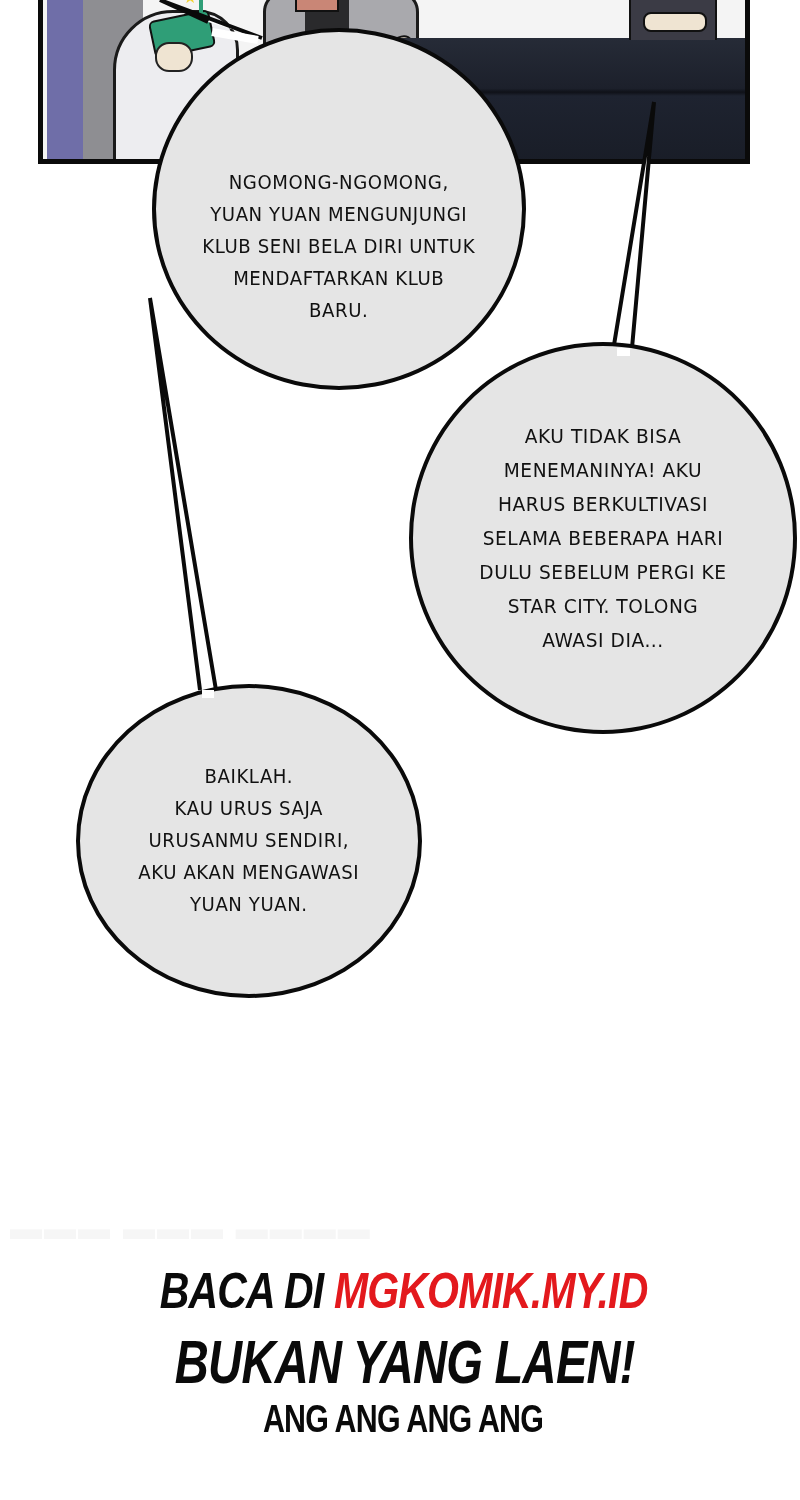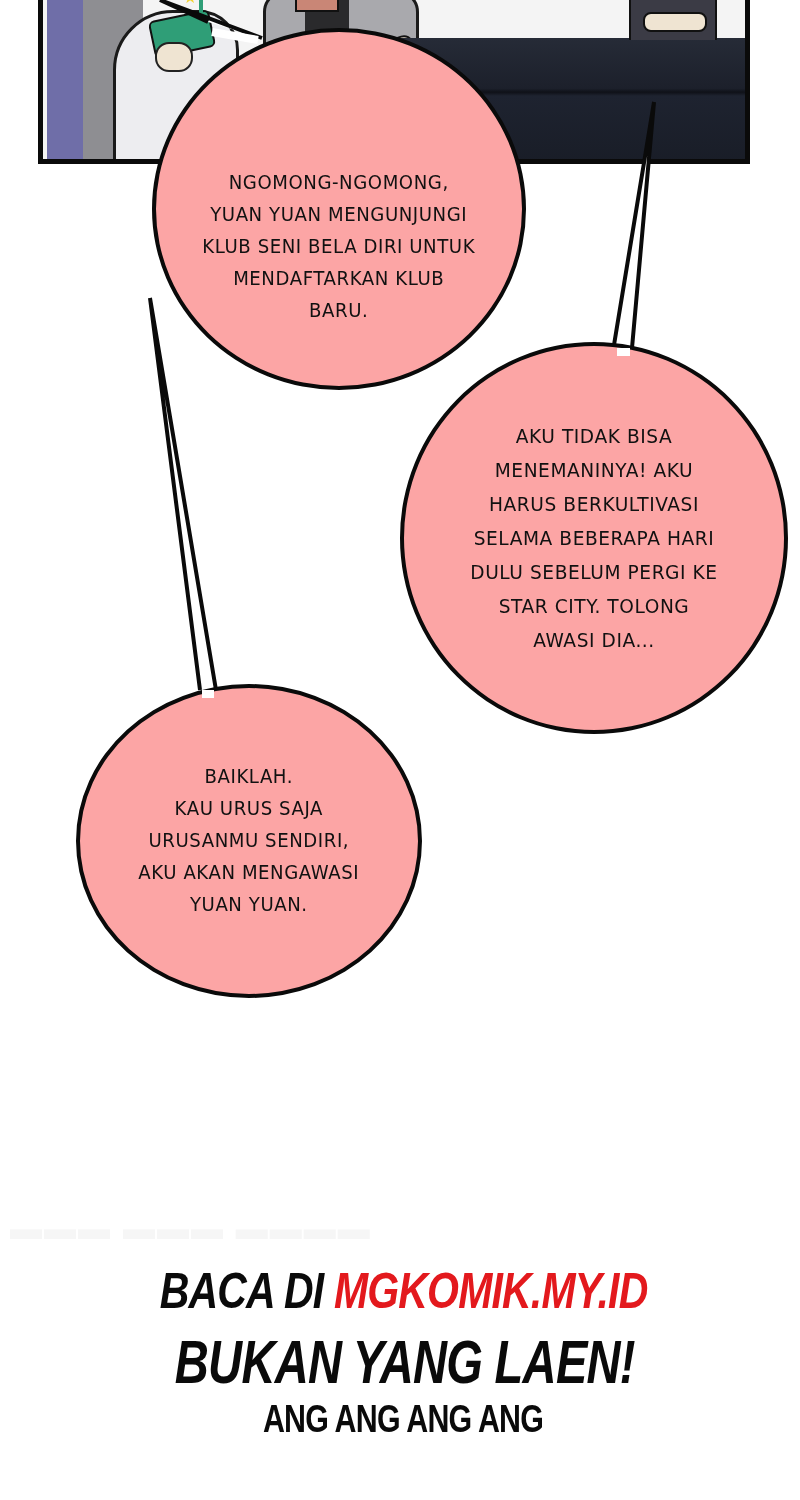--- a/index.html
+++ b/index.html
@@ -1,19 +1,19 @@
 <!DOCTYPE html>
 <html><head>
 <meta charset="utf-8">
 <style>
   html, body { margin: 0; padding: 0; background: #ffffff; }
   body { width: 800px; height: 1500px; position: relative; overflow: hidden; font-family: "DejaVu Sans", sans-serif; }
   .panel { position: absolute; left: 38px; top: -10px; width: 712px; height: 174px; border: 5px solid #0a0a0a; border-top: none; background: #f4f4f4; overflow: hidden; box-sizing: border-box; }
   .art { position: absolute; }
-  .bubble { position: absolute; background: #fca5a5; border: 4px solid #0a0a0a; border-radius: 50%; box-sizing: border-box; display: flex; align-items: center; justify-content: center; text-align: center; }
+  .bubble { position: absolute; background: #e5e5e5; border: 4px solid #0a0a0a; border-radius: 50%; box-sizing: border-box; display: flex; align-items: center; justify-content: center; text-align: center; }
   .bubble-text { font-family: "DejaVu Sans", sans-serif; font-weight: 500; font-size: 19.5px; line-height: 32px; color: #111; letter-spacing: 0.6px; white-space: pre-line; transform: scaleX(0.93); }
   svg.tails { position: absolute; left: 0; top: 0; width: 800px; height: 1500px; pointer-events: none; }
   .watermark-faint { position: absolute; left: 10px; top: 1210px; font-family: "Liberation Sans", sans-serif; font-size: 32px; font-weight: bold; color: #f6f6f6; letter-spacing: 2px; }
   .promo { position: absolute; left: 0; width: 800px; text-align: center; font-family: "Liberation Sans", sans-serif; font-weight: bold; font-style: italic; color: #0a0a0a; }
   .promo-line1 { top: 1262px; font-size: 50px; letter-spacing: -1px; transform: scaleX(0.82); transform-origin: 420px 0; }
   .promo-line2 { top: 1326px; font-size: 62px; letter-spacing: -1px; transform: scaleX(0.76); transform-origin: 420px 0; }
   .promo-line3 { top: 1398px; font-size: 38px; font-style: normal; letter-spacing: -1px; transform: scaleX(0.8); transform-origin: 415px 0; }
   .red { color: #e3191d; }
 </style>
 </head>
@@ -51,21 +51,21 @@
 </svg>
 
 <div class="bubble" style="left:152px; top:28px; width:374px; height:362px;">
   <div class="bubble-text" style="margin-top:76px;">NGOMONG-NGOMONG,
 YUAN YUAN MENGUNJUNGI
 KLUB SENI BELA DIRI UNTUK
 MENDAFTARKAN KLUB
 BARU.</div>
 </div>
 
-<div class="bubble" style="left:400px; top:342px; width:388px; height:392px;">
+<div class="bubble" style="left:409px; top:342px; width:388px; height:392px;">
   <div class="bubble-text" style="line-height:34px; font-size:20px;">AKU TIDAK BISA
 MENEMANINYA! AKU
 HARUS BERKULTIVASI
 SELAMA BEBERAPA HARI
 DULU SEBELUM PERGI KE
 STAR CITY. TOLONG
 AWASI DIA...</div>
 </div>
 
 <div class="bubble" style="left:76px; top:684px; width:346px; height:314px;align-items:center;">

